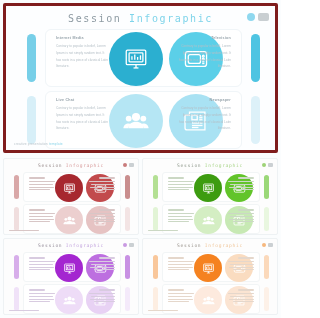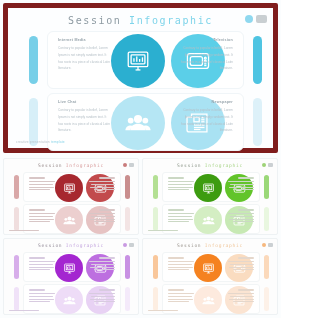--- a/index.html
+++ b/index.html
@@ -9,21 +9,21 @@
     font-family: "Liberation Sans", sans-serif;
     overflow: hidden;
   }
   #app { position: relative; width: 281px; height: 318px; background: #fbfdfe; }
 
   
   .slide-main {
     position: absolute; left: 3px; top: 3px;
     width: 275px; height: 150px;
     background: #fdfeff;
-    border: 5px solid #7f1d1d;
+    border: 3px solid #7f1d1d;
     border-radius: 2px;
   }
   .slide-title {
     position: absolute; left: 0; top: 7px; width: 100%;
     text-align: center;
     font-family: "DejaVu Sans Mono", monospace;
     font-size: 10px; letter-spacing: 1.6px;
     white-space: nowrap;
   }
   .t-a { color: #8d9aa2; }

